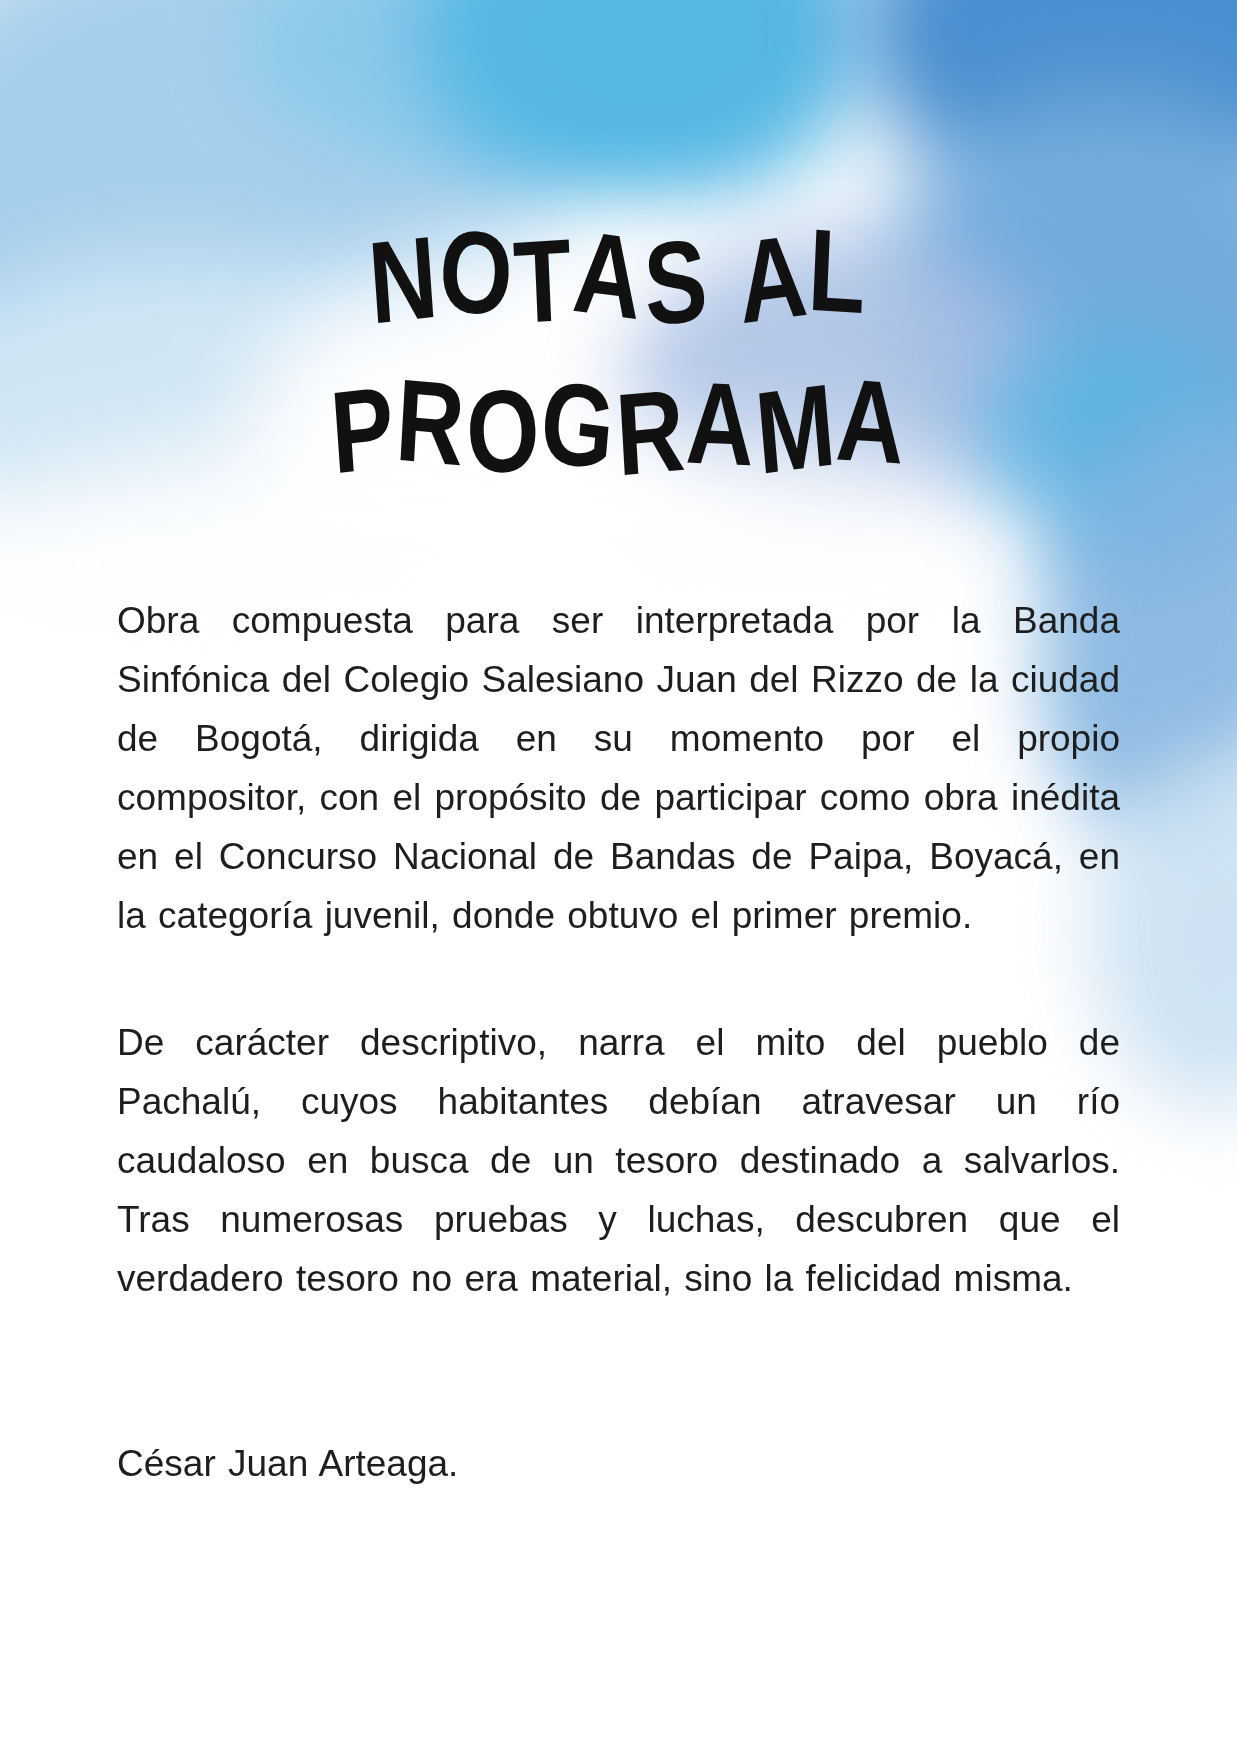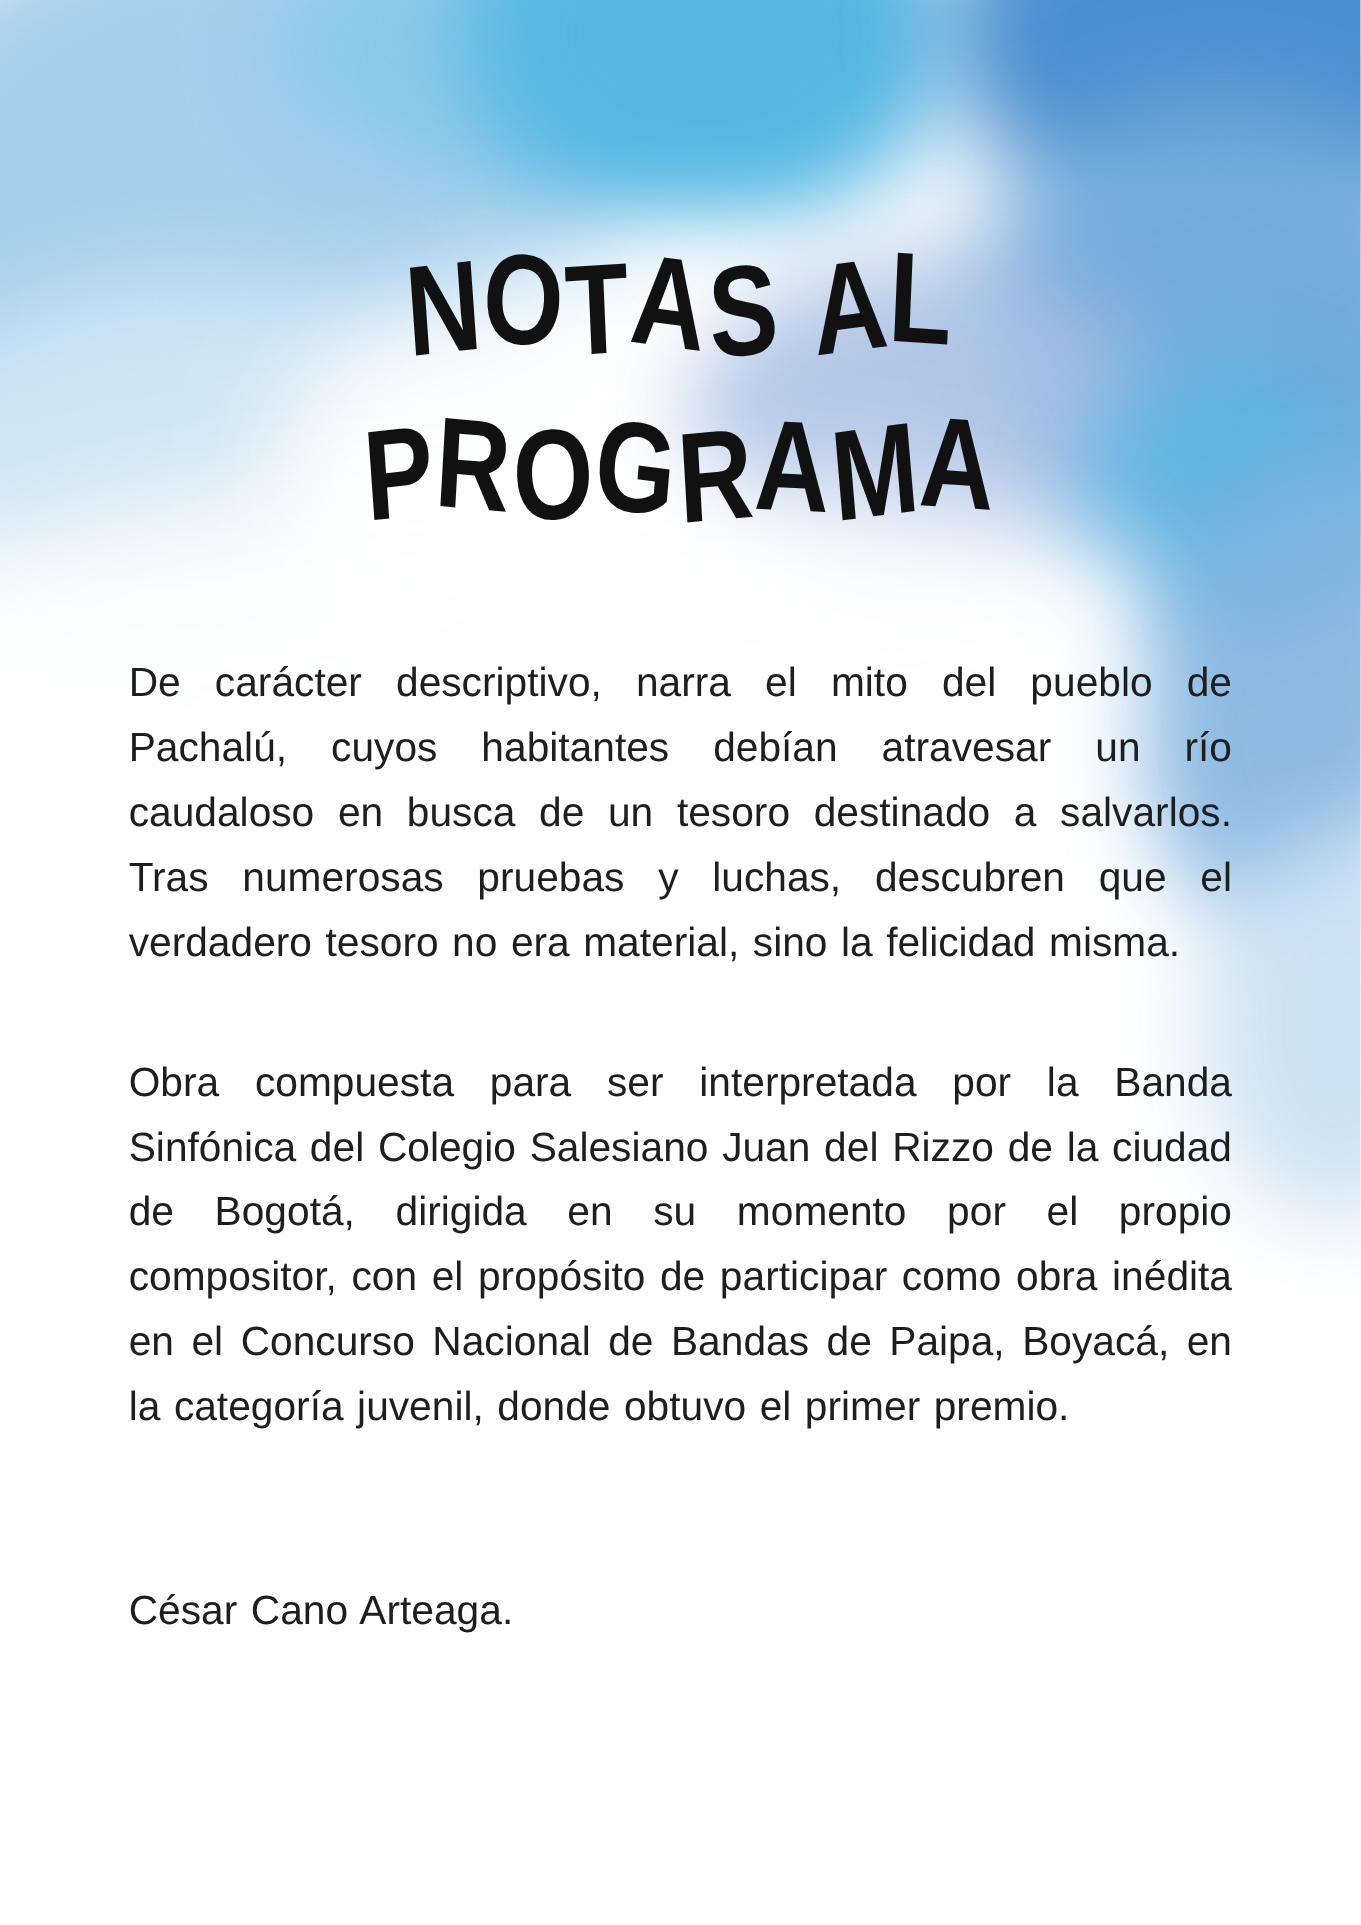--- a/index.html
+++ b/index.html
@@ -93,18 +93,18 @@
     <div class="blob b-streak-top"></div>
     <div class="blob b-streak-low"></div>
   </div>
 
   <h1 class="title">
     <span class="title-line"><span class="ch" style="--r: -5deg; --ty: 2px;">N</span><span class="ch" style="--r: 4deg; --ty: -4px;">O</span><span class="ch" style="--r: -3deg; --ty: 3px;">T</span><span class="ch" style="--r: 6deg; --ty: -2px;">A</span><span class="ch" style="--r: -4deg; --ty: 4px;">S</span><span class="sp"></span><span class="ch" style="--r: -6deg; --ty: 1px;">A</span><span class="ch" style="--r: 3deg; --ty: -5px;">L</span></span>
     <span class="title-line"><span class="ch" style="--r: -5deg; --ty: 2px;">P</span><span class="ch" style="--r: 4deg; --ty: -4px;">R</span><span class="ch" style="--r: -3deg; --ty: 3px;">O</span><span class="ch" style="--r: 6deg; --ty: -2px;">G</span><span class="ch" style="--r: -4deg; --ty: 4px;">R</span><span class="ch" style="--r: 2deg; --ty: -3px;">A</span><span class="ch" style="--r: -6deg; --ty: 1px;">M</span><span class="ch" style="--r: 3deg; --ty: -5px;">A</span></span>
   </h1>
 
   <div class="body-text">
+    <p class="para">Obra compuesta para ser interpretada por la Banda Sinfónica del Colegio Salesiano Juan del Rizzo de la ciudad de Bogotá, dirigida en su momento por el propio compositor, con el propósito de participar como obra inédita en el Concurso Nacional de Bandas de Paipa, Boyacá, en la categoría juvenil, donde obtuvo el primer premio.</p>
     <p class="para">De carácter descriptivo, narra el mito del pueblo de Pachalú, cuyos habitantes debían atravesar un río caudaloso en busca de un tesoro destinado a salvarlos. Tras numerosas pruebas y luchas, descubren que el verdadero tesoro no era material, sino la felicidad misma.</p>
-    <p class="para">Obra compuesta para ser interpretada por la Banda Sinfónica del Colegio Salesiano Juan del Rizzo de la ciudad de Bogotá, dirigida en su momento por el propio compositor, con el propósito de participar como obra inédita en el Concurso Nacional de Bandas de Paipa, Boyacá, en la categoría juvenil, donde obtuvo el primer premio.</p>
-    <p class="signature">César Cano Arteaga.</p>
+    <p class="signature">César Juan Arteaga.</p>
   </div>
 
 </div>
 
 </body></html>

